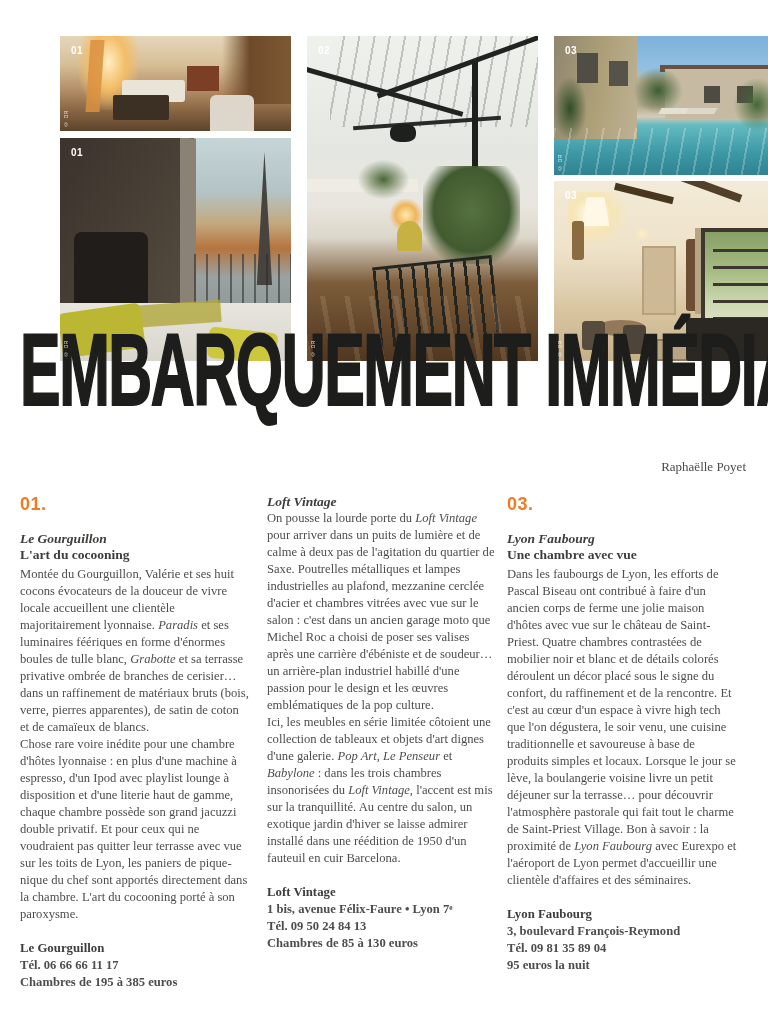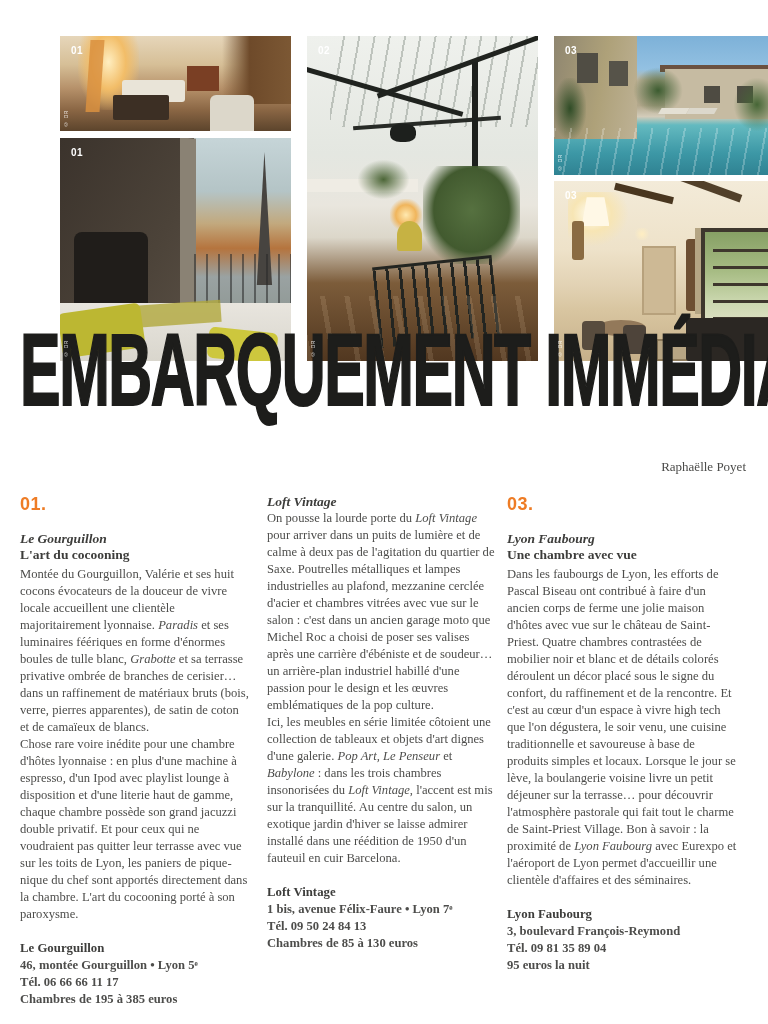--- a/index.html
+++ b/index.html
@@ -232,21 +232,20 @@
   <div class="byline">Raphaëlle Poyet</div>
 
   <section class="col" id="col1">
     <div class="col-number">01.</div>
     <div class="col-venue">Le Gourguillon</div>
     <div class="col-title">L'art du cocooning</div>
     <div class="col-body"><span>Montée du Gourguillon, Valérie et ses huit cocons évocateurs de la douceur de vivre locale accueillent une clientèle majoritairement lyonnaise. </span><span style="font-style: italic;">Paradis</span><span> et ses luminaires féériques en forme d'énormes boules de tulle blanc, </span><span style="font-style: italic;">Grabotte</span><span> et sa terrasse privative ombrée de branches de cerisier… dans un raffinement de matériaux bruts (bois, verre, pierres apparentes), de satin de coton et de camaïeux de blancs.
 Chose rare voire inédite pour une chambre d'hôtes lyonnaise : en plus d'une machine à espresso, d'un Ipod avec playlist lounge à disposition et d'une literie haut de gamme, chaque chambre possède son grand jacuzzi double privatif. Et pour ceux qui ne voudraient pas quitter leur terrasse avec vue sur les toits de Lyon, les paniers de pique-nique du chef sont apportés directement dans la chambre. L'art du cocooning porté à son paroxysme.</span></div>
     <div class="contact">
       <div class="contact-name">Le Gourguillon</div>
-      <div class="contact-line">46, montée Gourguillon • Lyon 5ᵉ</div>
       <div class="contact-line">Tél. 06 66 66 11 17</div>
       <div class="contact-line">Chambres de 195 à 385 euros</div>
     </div>
   </section>
 
   <section class="col" id="col2">
     <div class="col-venue">Loft Vintage</div>
     <div class="col-body"><span>On pousse la lourde porte du </span><span style="font-style: italic;">Loft Vintage</span><span> pour arriver dans un puits de lumière et de calme à deux pas de l'agitation du quartier de Saxe. Poutrelles métalliques et lampes industrielles au plafond, mezzanine cerclée d'acier et chambres vitrées avec vue sur le salon : c'est dans un ancien garage moto que Michel Roc a choisi de poser ses valises après une carrière d'ébéniste et de soudeur… un arrière-plan industriel habillé d'une passion pour le design et les œuvres emblématiques de la pop culture.
 Ici, les meubles en série limitée côtoient une collection de tableaux et objets d'art dignes d'une galerie. </span><span style="font-style: italic;">Pop Art, Le Penseur</span><span> et </span><span style="font-style: italic;">Babylone</span><span> : dans les trois chambres insonorisées du </span><span style="font-style: italic;">Loft Vintage</span><span>, l'accent est mis sur la tranquillité. Au centre du salon, un exotique jardin d'hiver se laisse admirer installé dans une réédition de 1950 d'un fauteuil en cuir Barcelona.</span></div>
     <div class="contact">

